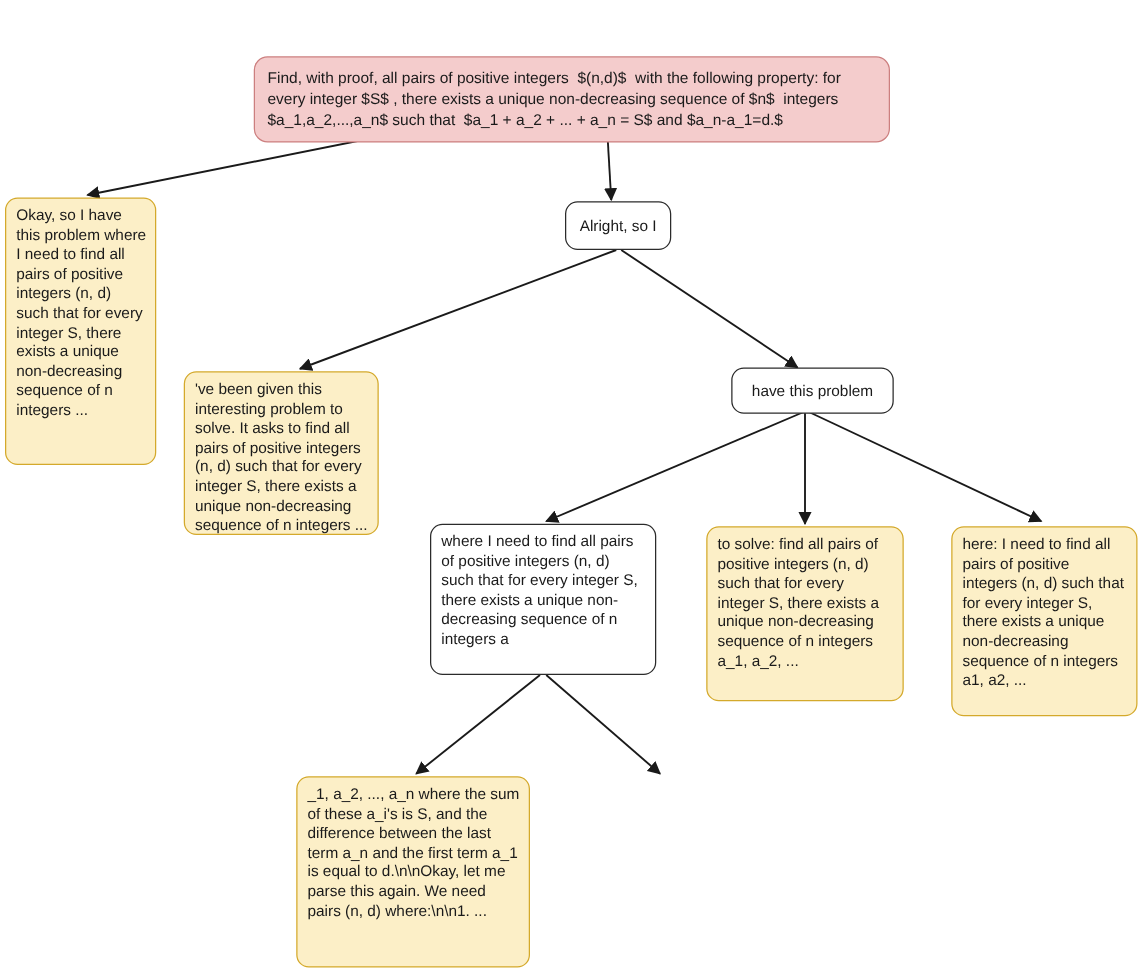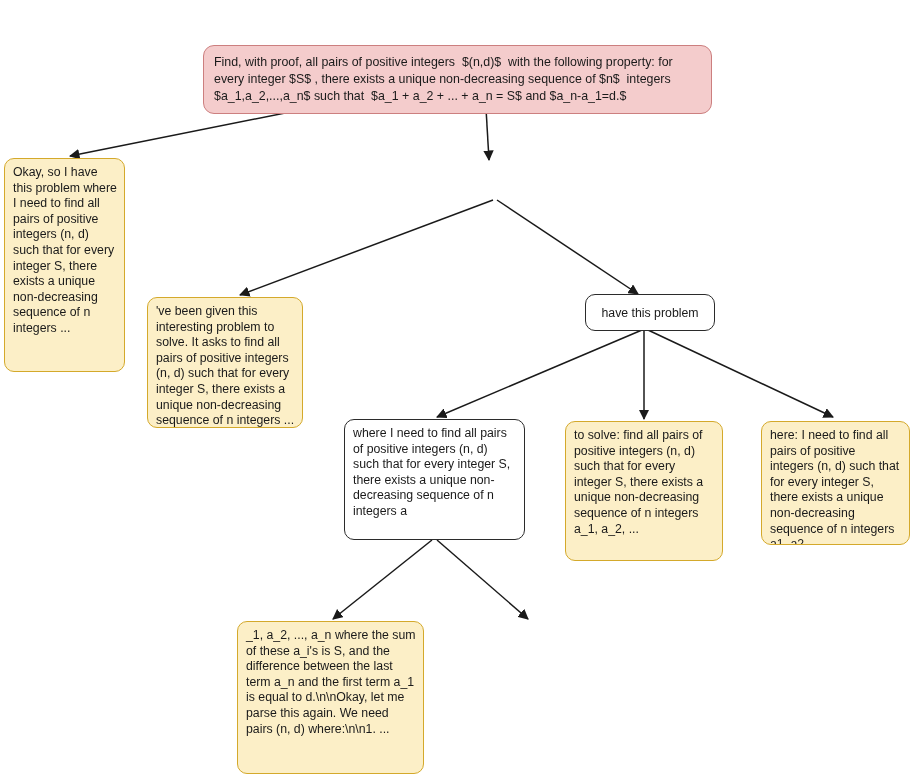--- a/index.html
+++ b/index.html
@@ -85,27 +85,28 @@
       <line x1="648" y1="330" x2="833" y2="417"></line>
       <line x1="432" y1="540" x2="333" y2="619"></line>
       <line x1="437" y1="540" x2="528" y2="619"></line>
     </g>
   </svg>
 
   <div class="node root" style="left:203px; top:5px; width:509px; height:69px;margin-top:40px;">Find, with proof, all pairs of positive integers  $(n,d)$  with the following property: for every integer $S$ , there exists a unique non-decreasing sequence of $n$  integers $a_1,a_2,...,a_n$ such that  $a_1 + a_2 + ... + a_n = S$ and $a_n-a_1=d.$</div>
 
   <div class="node leaf" style="left:4px; top:158px; width:121px; height:214px;">Okay, so I have this problem where I need to find all pairs of positive integers (n, d) such that for every integer S, there exists a unique non-decreasing sequence of n integers ...</div>
 
+  <div class="node plain compact" style="left:452px; top:161px; width:85px; height:39px;">Alright, so I</div>
 
   <div class="node leaf" style="left:147px; top:297px; width:156px; height:131px;">'ve been given this interesting problem to solve. It asks to find all pairs of positive integers (n, d) such that for every integer S, there exists a unique non-decreasing sequence of n integers ...</div>
 
   <div class="node plain compact" style="left:585px; top:294px; width:130px; height:37px;">have this problem</div>
 
   <div class="node plain" style="left:344px; top:419px; width:181px; height:121px;">where I need to find all pairs of positive integers (n, d) such that for every integer S, there exists a unique non-decreasing sequence of n integers a</div>
 
   <div class="node leaf" style="left:565px; top:421px; width:158px; height:140px;">to solve: find all pairs of positive integers (n, d) such that for every integer S, there exists a unique non-decreasing sequence of n integers a_1, a_2, ...</div>
 
-  <div class="node leaf" style="left:761px; top:421px; width:149px; height:124px;">here: I need to find all pairs of positive integers (n, d) such that for every integer S, there exists a unique non-decreasing sequence of n integers a1, a2, ...</div>
+  <div class="node leaf" style="left:761px; top:421px; width:149px; height:152px;">here: I need to find all pairs of positive integers (n, d) such that for every integer S, there exists a unique non-decreasing sequence of n integers a1, a2, ...</div>
 
   <div class="node leaf" style="left:237px; top:621px; width:187px; height:153px;">_1, a_2, ..., a_n where the sum of these a_i's is S, and the difference between the last term a_n and the first term a_1 is equal to d.\n\nOkay, let me parse this again. We need pairs (n, d) where:\n\n1. ...</div>
 
 
 </div>
 
 </body></html>

